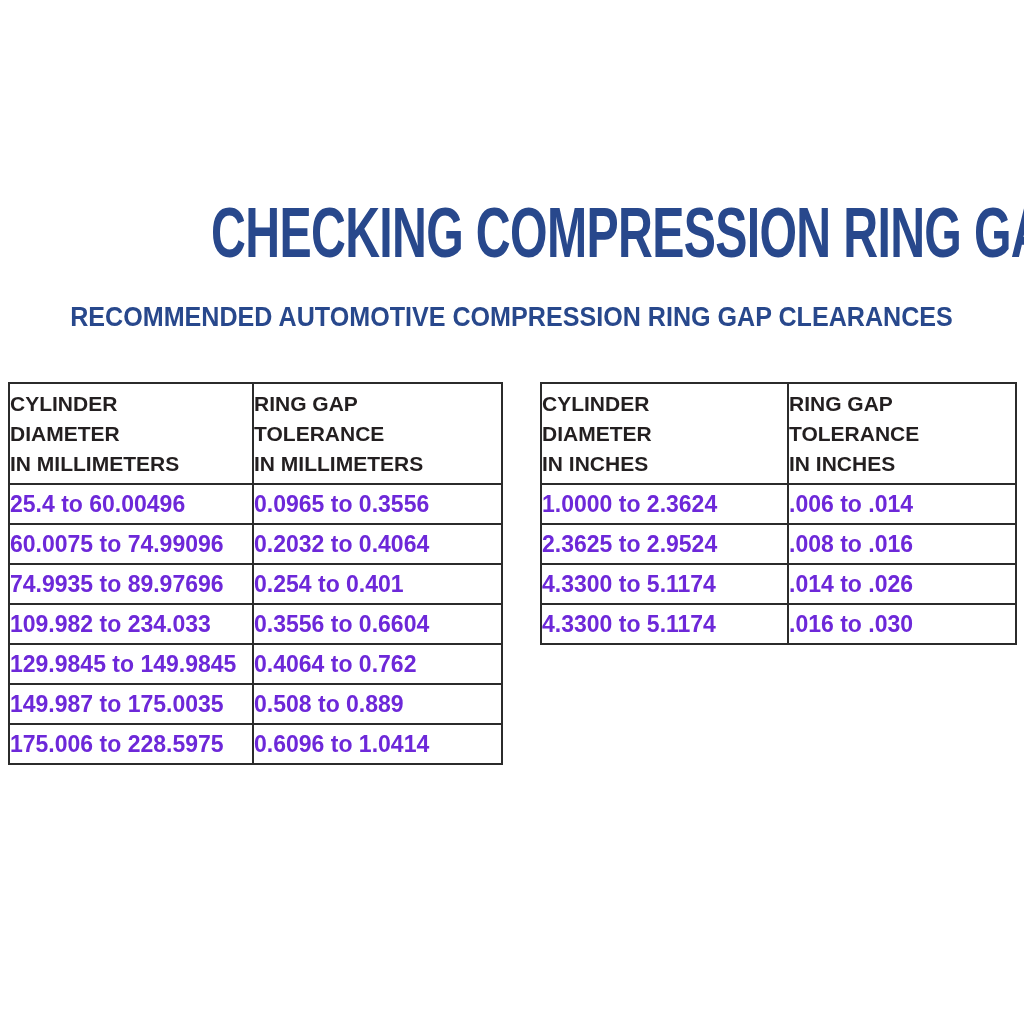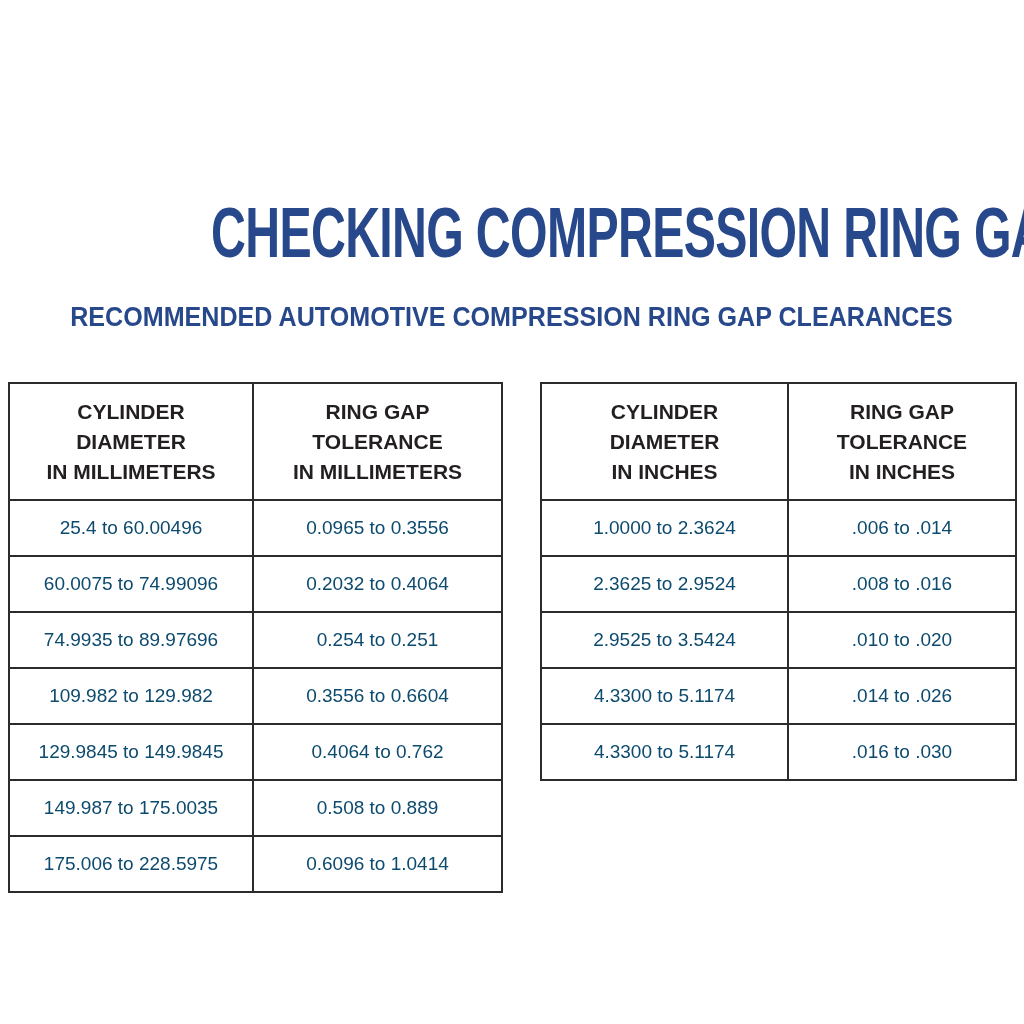--- a/index.html
+++ b/index.html
@@ -54,38 +54,38 @@
     position: absolute;
     top: 382px;
     border-collapse: collapse;
     table-layout: fixed;
     background: #ffffff;
   }
   .gap-table.metric { left: 8px;   width: 495px; }
   .gap-table.inch   { left: 540px; width: 477px; }
   .gap-table th, .gap-table td {
     border: 2px solid #2b2b2b;
-    text-align: center;
+    text-align: left;
     vertical-align: middle;
-    padding: 8px;
+    padding: 0;
     overflow: hidden;
     white-space: nowrap;
   }
   .gap-table th {
     height: 99px;
     font-size: 21px;
     font-weight: 700;
     line-height: 30px;
     color: #231f20;
   }
   .gap-table td {
     height: 38px;
-    font-size: 19px;
-    font-weight: 400;
-    color: #0c4a6e;
+    font-size: 23px;
+    font-weight: 700;
+    color: #6d28d9;
   }
   .hline { display: block; }
 </style>
 </head>
 <body>
 
 <div class="page-title">
   <span class="squeeze">CHECKING COMPRESSION RING GAPS</span>
 </div>
 
@@ -116,24 +116,24 @@
     <tr>
       <td>25.4 to 60.00496</td>
       <td>0.0965 to 0.3556</td>
     </tr>
     <tr>
       <td>60.0075 to 74.99096</td>
       <td>0.2032 to 0.4064</td>
     </tr>
     <tr>
       <td>74.9935 to 89.97696</td>
-      <td>0.254 to 0.251</td>
+      <td>0.254 to 0.401</td>
     </tr>
     <tr>
-      <td>109.982 to 129.982</td>
+      <td>109.982 to 234.033</td>
       <td>0.3556 to 0.6604</td>
     </tr>
     <tr>
       <td>129.9845 to 149.9845</td>
       <td>0.4064 to 0.762</td>
     </tr>
     <tr>
       <td>149.987 to 175.0035</td>
       <td>0.508 to 0.889</td>
     </tr>
@@ -166,24 +166,20 @@
   <tbody>
     <tr>
       <td>1.0000 to 2.3624</td>
       <td>.006 to .014</td>
     </tr>
     <tr>
       <td>2.3625 to 2.9524</td>
       <td>.008 to .016</td>
     </tr>
     <tr>
-      <td>2.9525 to 3.5424</td>
-      <td>.010 to .020</td>
-    </tr>
-    <tr>
       <td>4.3300 to 5.1174</td>
       <td>.014 to .026</td>
     </tr>
     <tr>
       <td>4.3300 to 5.1174</td>
       <td>.016 to .030</td>
     </tr>
   </tbody>
 </table>
 

